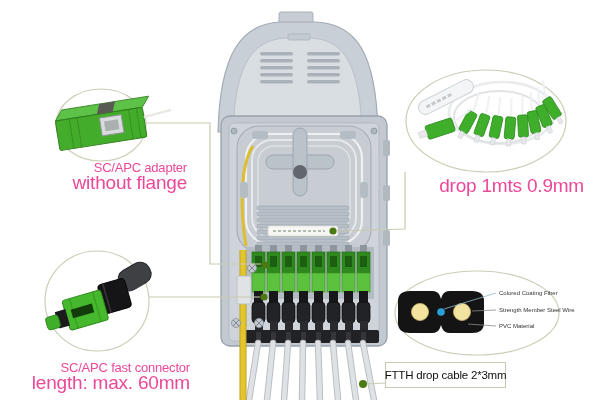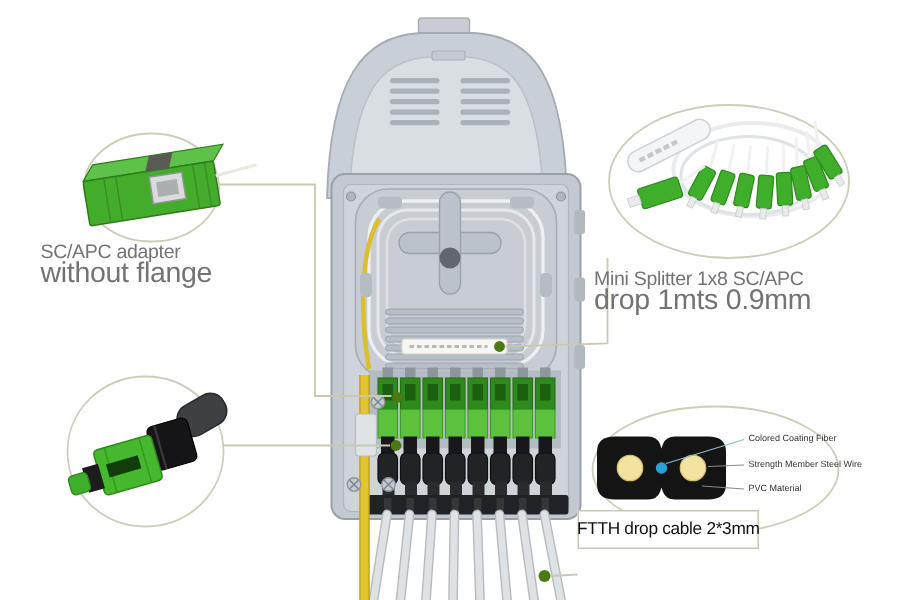--- a/index.html
+++ b/index.html
@@ -5,29 +5,29 @@
   html,body{margin:0;padding:0;}
   body{
     width:600px;height:400px;position:relative;overflow:hidden;
     background:#ffffff;
     font-family:"Liberation Sans", sans-serif;
     color:#111;
   }
   .stage{position:absolute;left:0;top:0;width:600px;height:400px;}
   svg{position:absolute;left:0;top:0;}
   .callout-label{
-    position:absolute;text-align:left;color:#737373;
+    position:absolute;text-align:right;color:#ec4899;
     font-size:13px;line-height:15px;letter-spacing:-0.2px;
   }
   .callout-label .l2{font-size:19px;}
   .cs-label{
     position:absolute;font-size:6px;color:#333;white-space:nowrap;line-height:7px;
   }
   .ftth-box{
-    position:absolute;left:385px;top:340px;width:119px;height:24px;
+    position:absolute;left:385px;top:362px;width:119px;height:24px;
     border:1px solid #c9c9b0;background:#ffffff;
     display:flex;align-items:center;justify-content:center;
     font-size:11.5px;letter-spacing:-0.2px;color:#101010;white-space:nowrap;
   }
 </style>
 </head>
 <body>
 
 <div class="stage">
 
@@ -367,23 +367,26 @@
     <circle cx="333" cy="231" r="3.6"></circle>
     <circle cx="363" cy="384" r="4"></circle>
   </g>
 </svg>
 
   <div class="callout-label" style="left:27px;top:160px;width:160px;">
     <div>SC/APC adapter</div>
     <div class="l2">without flange</div>
   </div>
 
+  <div class="callout-label" style="left:10px;top:360px;width:180px;">
+    <div>SC/APC fast connector</div>
+    <div class="l2">length: max. 60mm</div>
+  </div>
 
   <div class="callout-label" style="left:396px;top:178px;width:188px;">
-    <div>Mini Splitter 1x8 SC/APC</div>
     <div class="l2">drop 1mts 0.9mm</div>
   </div>
 
   <div class="cs-label" style="left:499px;top:290px;">Colored Coating Fiber</div>
   <div class="cs-label" style="left:499px;top:307px;">Strength Member Steel Wire</div>
   <div class="cs-label" style="left:499px;top:323px;">PVC Material</div>
 
   <div class="ftth-box">
     <span>FTTH drop cable 2*3mm</span>
   </div>

